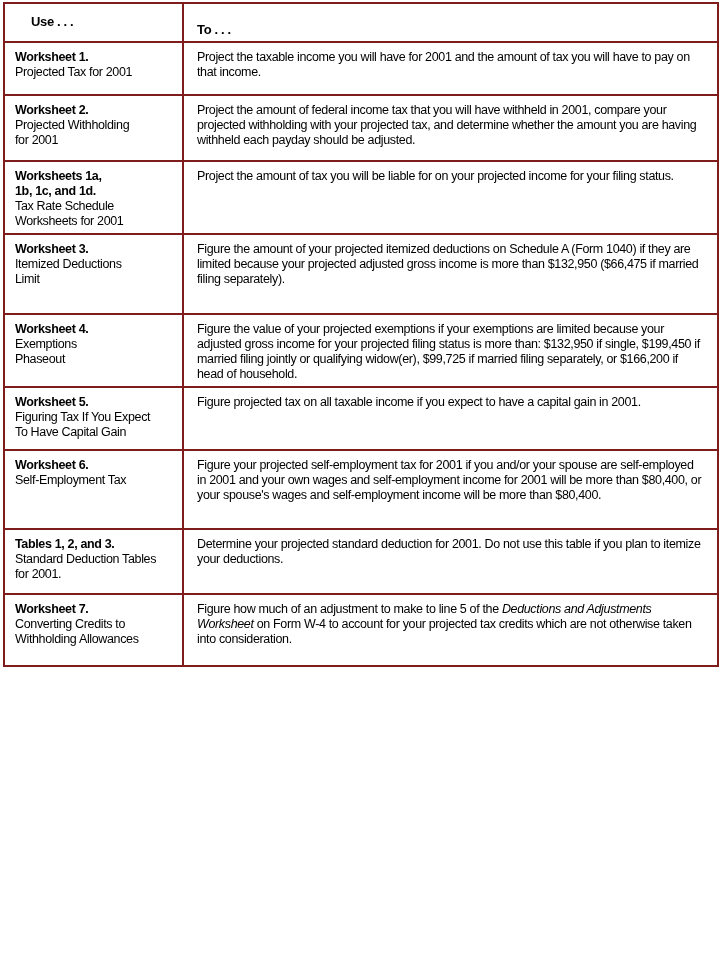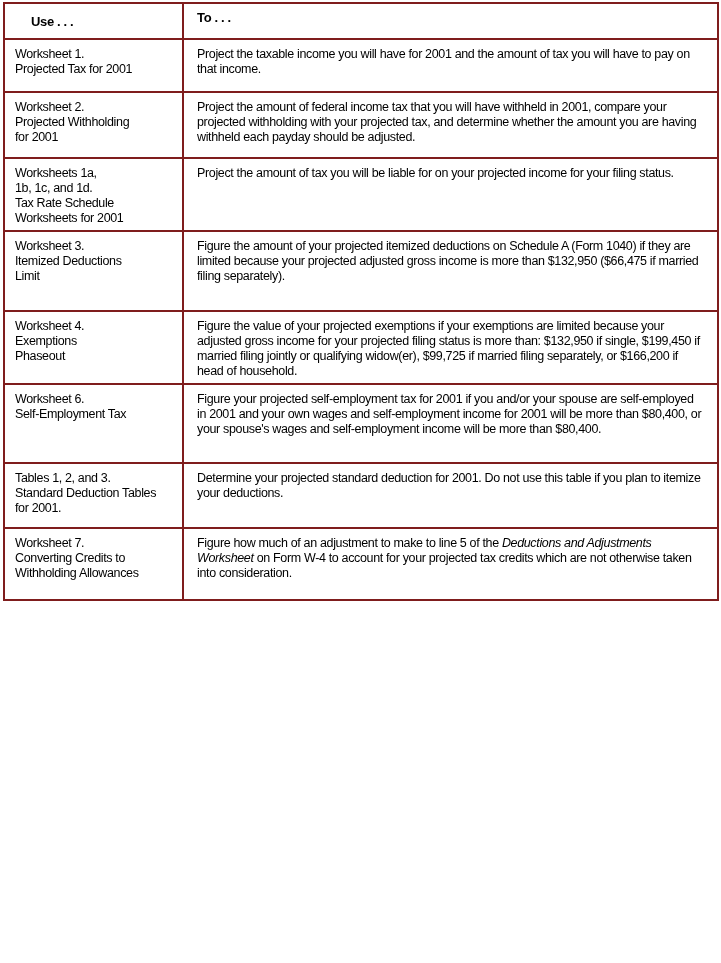--- a/index.html
+++ b/index.html
@@ -43,34 +43,34 @@
   .ws-table th, .ws-table td {
     border: 2px solid #7f1d1d;
     vertical-align: top;
     font-size: 12.5px;
     line-height: 15px;
     letter-spacing: -0.35px;
     text-align: left;
   }
   .ws-table th { font-weight: 700; font-size: 13px; }
   th.use-h { padding: 10px 4px 4px 26px; }
-  th.to-h  { padding: 6px 8px 4px 13px; }
+  th.to-h  { padding: 18px 8px 4px 13px; }
   tr.hdr  { height: 36px; }
   tr.r1 { height: 53px; }
   tr.r2 { height: 66px; }
   tr.r3 { height: 63px; margin-top: 43px; }
   tr.r4 { height: 80px; }
   tr.r5 { height: 69px; border-radius: 7px; }
   tr.r6 { height: 63px; }
   tr.r7 { height: 79px; }
   tr.r8 { height: 65px; }
   tr.r9 { height: 72px; }
   td.use-cell { padding: 7px 6px 4px 10px; }
   td.to-cell  { padding: 7px 15px 4px 13px; }
-  .use-title { font-weight: 400; display: block; white-space: pre-line; }
+  .use-title { font-weight: 700; display: block; white-space: pre-line; }
   .use-desc  { display: block; white-space: pre-line; }
   .italic { font-style: italic; }
 </style>
 </head>
 <body>
 
 <div class="page">
 
 
 
@@ -119,20 +119,28 @@
         <td class="to-cell"><span>Figure the amount of your projected itemized deductions on Schedule A (Form 1040) if they are limited because your projected adjusted gross income is more than $132,950 ($66,475 if married filing separately).</span><span class="italic"></span><span></span></td>
       </tr>
       <tr class="r5">
         <td class="use-cell">
           <span class="use-title">Worksheet 4.</span>
           <span class="use-desc">Exemptions
 Phaseout</span>
         </td>
         <td class="to-cell"><span>Figure the value of your projected exemptions if your exemptions are limited because your adjusted gross income for your projected filing status is more than: $132,950 if single, $199,450 if married filing jointly or qualifying widow(er), $99,725 if married filing separately, or $166,200 if head of household.</span><span class="italic"></span><span></span></td>
       </tr>
+      <tr class="r6">
+        <td class="use-cell">
+          <span class="use-title">Worksheet 5.</span>
+          <span class="use-desc">Figuring Tax If You Expect
+To Have Capital Gain</span>
+        </td>
+        <td class="to-cell"><span>Figure projected tax on all taxable income if you expect to have a capital gain in 2001.</span><span class="italic"></span><span></span></td>
+      </tr>
       <tr class="r7">
         <td class="use-cell">
           <span class="use-title">Worksheet 6.</span>
           <span class="use-desc">Self-Employment Tax</span>
         </td>
         <td class="to-cell"><span>Figure your projected self-employment tax for 2001 if you and/or your spouse are self-employed in 2001 and your own wages and self-employment income for 2001 will be more than $80,400, or your spouse's wages and self-employment income will be more than $80,400.</span><span class="italic"></span><span></span></td>
       </tr>
       <tr class="r8">
         <td class="use-cell">
           <span class="use-title">Tables 1, 2, and 3.</span>

